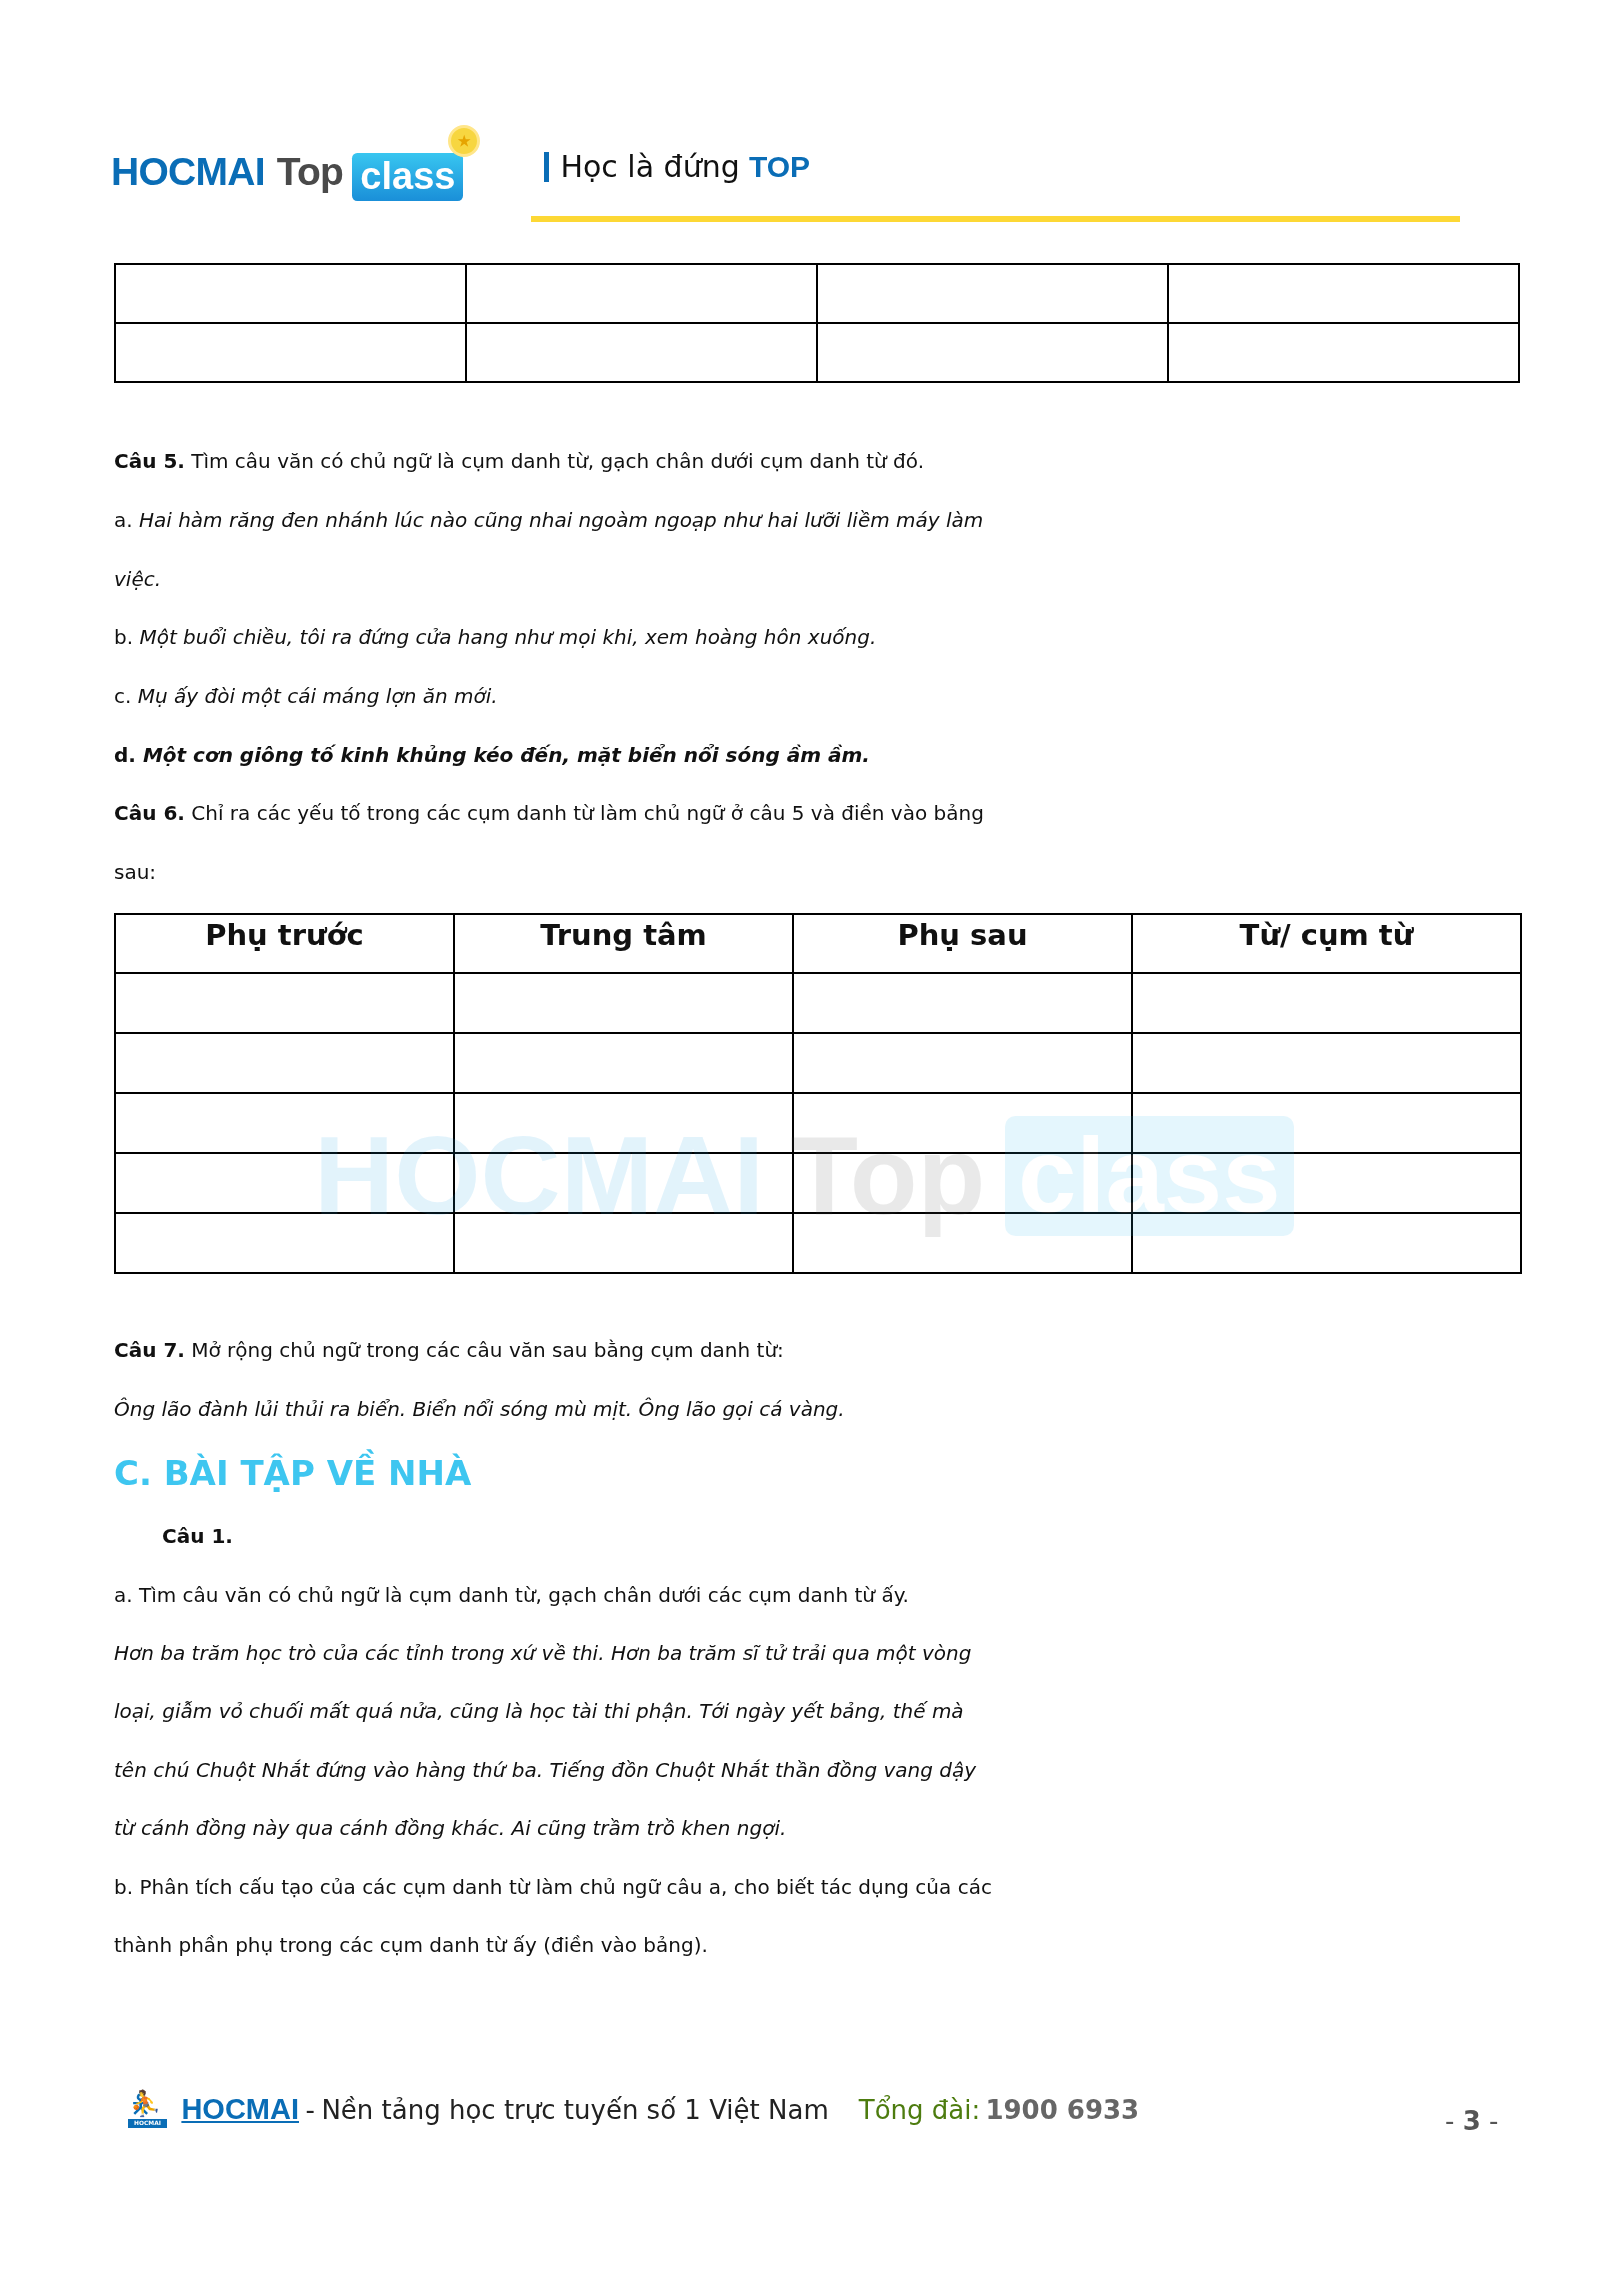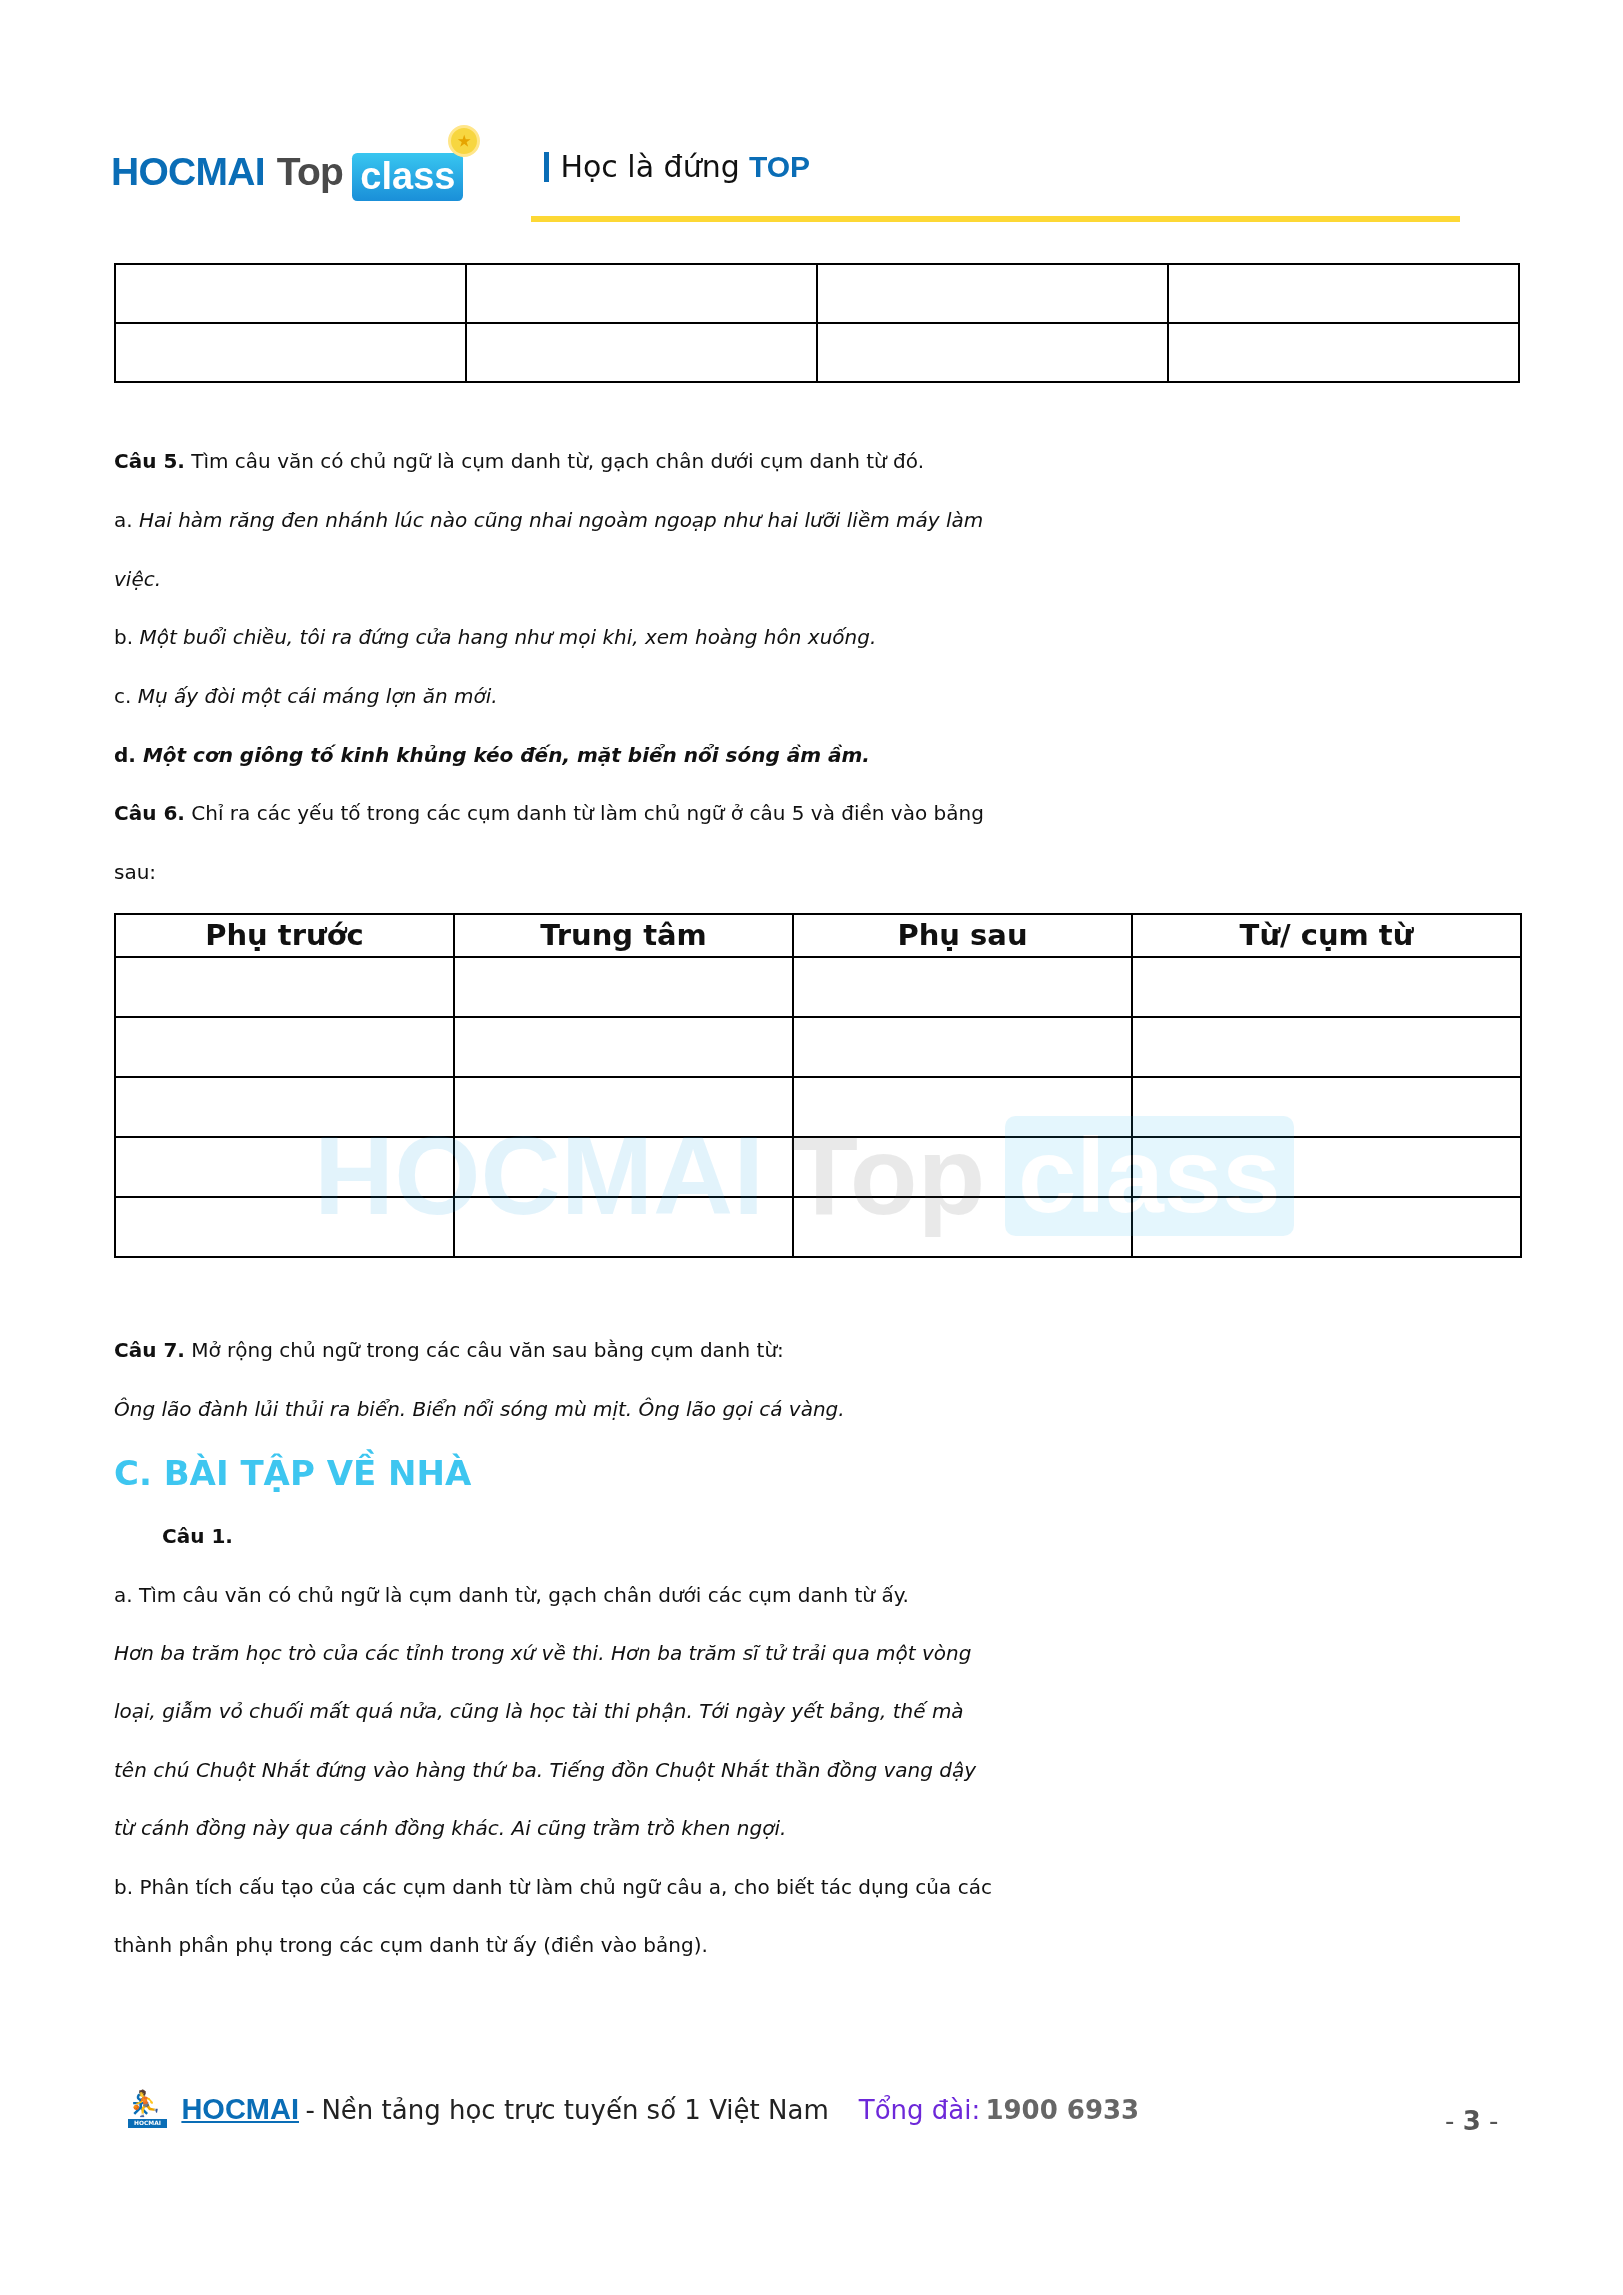--- a/index.html
+++ b/index.html
@@ -38,21 +38,21 @@
   .wm-top { font-family:"Liberation Sans", sans-serif; font-weight:bold; font-size:111px; color:#555; margin-left:26px; }
   .wm-class { font-family:"Liberation Sans", sans-serif; font-weight:bold; font-size:105px; color:#fff; background:#2ab8ef; border-radius:10.5px; padding:0 13px; margin-left:19.6px; }
 
   
   .footer { left:128px; top:2091px; display:flex; align-items:center; font-size:26px; color:#222; white-space:nowrap; }
   .footer-icon { width:39px; height:37px; position:relative; margin-right:14.4px; }
   .footer-icon .fig { position:absolute; top:0; font-size:26px; color:#0a6db6; line-height:26px; }
   .footer-icon .lbl { position:absolute; bottom:0; left:0; width:39px; height:9.2px; background:#0a6db6; color:#fff; font-size:5.9px; text-align:center; line-height:9.2px; font-weight:bold; }
   .footer-brand { color:#0a6db6; font-weight:bold; text-decoration:underline; font-family:"Liberation Sans", sans-serif; font-size:29px; }
   .footer-sep { margin:0 6.5px; }
-  .footer-hotline { color:#6d28d9; margin-left:30px; }
+  .footer-hotline { color:#4d7c0f; margin-left:30px; }
   .footer-hotline-num { color:#666; font-weight:bold; margin-left:5.2px; }
   .page-num { left:1445px; top:2106px; font-size:26px; color:#555; }
   .page-num .n { font-weight:bold; }
 </style>
 </head>
 <body>
 
 <div class="abs logo">
   <span class="logo-hocmai">HOCMAI</span>
   <span class="logo-top">Top</span>
@@ -115,21 +115,21 @@
 <div class="line" style="top:853px;">sau:</div>
 
 <table class="grid" style="left:114px; top:913px; width:1406px;">
   <colgroup>
       <col style="width:339px">
       <col style="width:339px">
       <col style="width:339px">
       <col style="width:389px">
     </colgroup>
   <tbody>
-      <tr style="height:43px">
+      <tr style="height:59px">
     <th>Phụ trước</th>
     <th>Trung tâm</th>
     <th>Phụ sau</th>
     <th>Từ/ cụm từ</th>
   </tr>
   <tr style="height:60px">
     <td></td>
     <td></td>
     <td></td>
     <td></td>

